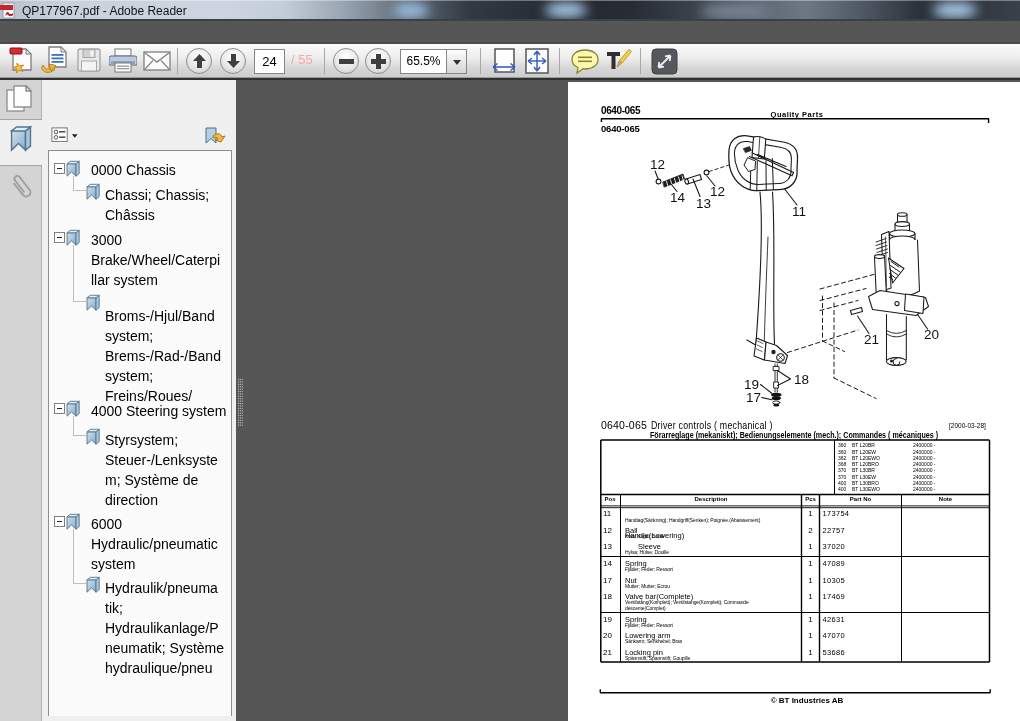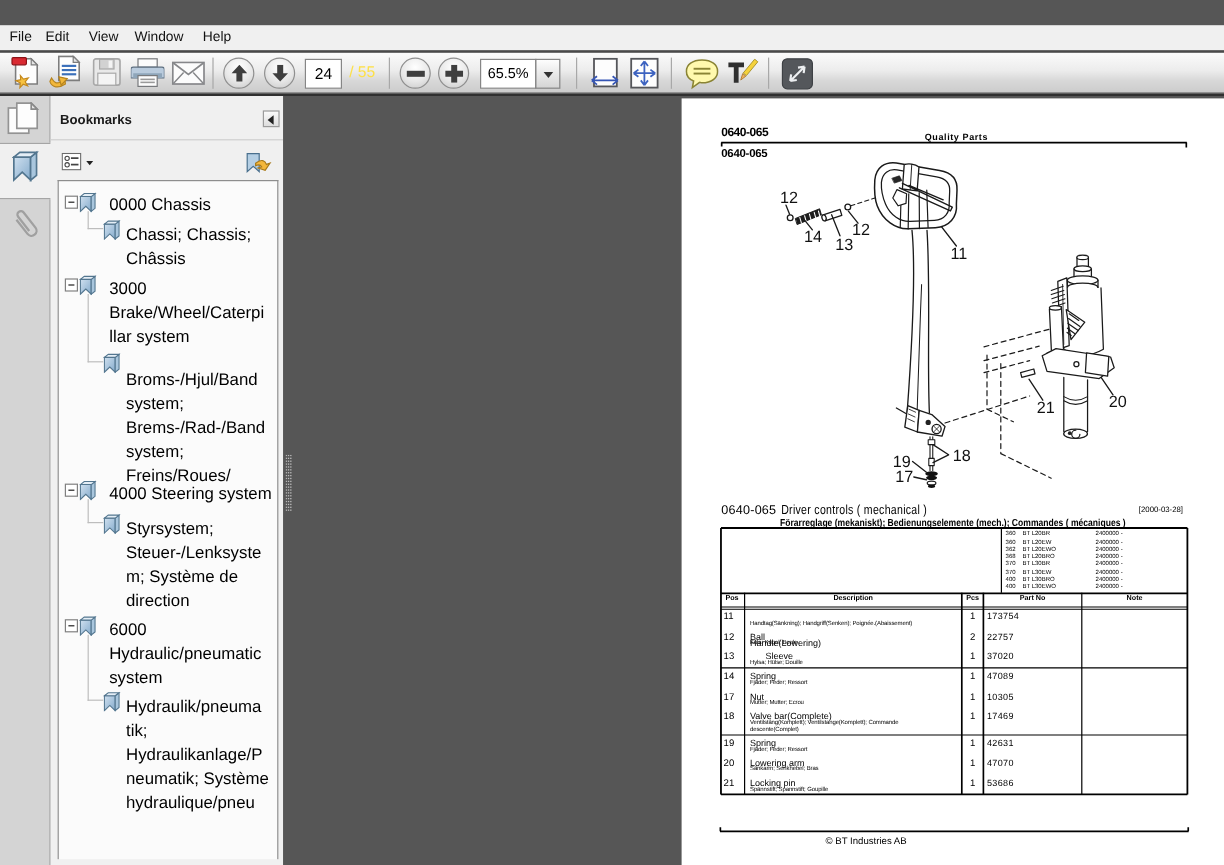--- a/index.html
+++ b/index.html
@@ -18,21 +18,21 @@
 #menubar span{position:absolute;top:4px;font-size:11.5px;color:#111}
 #menuline{position:absolute;left:0;top:42px;width:1020px;height:2px;background:#4a4a4a}
 
 #toolbar{position:absolute;left:0;top:44px;width:1020px;height:34px;
  background:linear-gradient(#fbfbfb,#ececec 45%,#d8d8d8 70%,#cccccc);border-bottom:1px solid #9a9a9a}
 #toolline{position:absolute;left:0;top:78px;width:1020px;height:2px;background:#303030}
 .sep{position:absolute;top:48px;height:26px;width:1px;background:#a8a8a8}
 .cbtn{position:absolute;top:48px;width:26px;height:26px;border-radius:50%;
  background:radial-gradient(circle at 50% 30%,#ffffff,#e8e8e8 55%,#c8c8c8);border:1px solid #8f8f8f}
 #pagebox{position:absolute;left:254px;top:49px;width:31px;height:25px;background:#fff;border:1px solid #868686;font-size:13px;color:#000;text-align:center;line-height:23px}
-#pageof{position:absolute;left:291px;top:52px;font-size:13px;color:#fde047}
+#pageof{position:absolute;left:291px;top:52px;font-size:13px;color:#fca5a5}
 #zoombox{position:absolute;left:400px;top:49px;width:47px;height:25px;background:#fff;border:1px solid #868686;font-size:12px;color:#000;text-align:center;line-height:23px}
 #zoomdrop{position:absolute;left:446px;top:49px;width:21px;height:25px;background:linear-gradient(#fdfdfd,#d5d5d5);border:1px solid #868686}
 #zoomdrop:after{content:"";position:absolute;left:6px;top:10px;border:4px solid transparent;border-top:5px solid #333}
 
 #strip{position:absolute;left:0;top:80px;width:42px;height:641px;background:#d4d4d4;border-right:1px solid #b0b0b0}
 #seltab{position:absolute;left:0;top:39px;width:43px;height:47px;background:#f0f0f0;border-top:1px solid #a5a5a5;border-bottom:1px solid #a5a5a5}
 #panel{position:absolute;left:42px;top:80px;width:194px;height:641px;background:#f0f0f0}
 #phead{position:absolute;left:0;top:0;width:194px;height:37px;border-bottom:1px solid #cfcfcf}
 #phead b{position:absolute;left:8px;top:14px;font-size:11px;color:#1a1a1a}
 #collbtn{position:absolute;left:177px;top:12px;width:14px;height:14px;background:linear-gradient(#fafafa,#dedede);border:1px solid #9b9b9b}
@@ -57,26 +57,32 @@
         <stop offset="1" stop-color="#85abcc"></stop>
   </linearGradient>
   <g id="bmki" stroke="#53768f" stroke-width=".9">
    <path d="M1 3.8 L10 3.8 L10 16.2 L5.5 11.9 L1 16.2 Z" fill="url(#bg1)"></path>
    <path d="M10 3.8 L13.2 1.3 L13.2 13.6 L10 16.2 Z" fill="#a9c6dd"></path>
    <path d="M1 3.8 L4.2 1.3 L13.2 1.3 L10 3.8 Z" fill="#e4eef6"></path>
   </g>
  </defs>
 </svg>
 <div id="win">
-<div id="menubar">
- <span style="left:8px">File</span>
-      <span style="left:38px">Edit</span>
-      <span style="left:74px">View</span>
-      <span style="left:112px">Window</span>
-      <span style="left:169px">Help</span>
+<div id="titlebar">
+ <div class="blob" style="left:393px;top:3px;width:36px;height:15px;background:#9dc1e4"></div>
+ <div class="blob" style="left:545px;top:2px;width:42px;height:16px;background:#a6c6e6"></div>
+ <div class="blob" style="left:700px;top:4px;width:70px;height:15px;background:#788494"></div>
+ <div class="blob" style="left:933px;top:2px;width:44px;height:16px;background:#a9c9e8"></div>
+ <svg id="ticon" width="17" height="17">
+  <rect x="3" y="1" width="11" height="15" fill="#fdfdfd" stroke="#9a9aa0"></rect>
+  <rect x="0" y="3" width="13" height="5" fill="#c6232c"></rect>
+  <path d="M5 14 C6 10 8 9 9 11 C10 13 12 12 13 11 L13 13 C11 15 9 14 8 13 C7 12 6 13 5 14 Z" fill="#b01e26"></path>
+ </svg>
+ <span id="ttext">QP177967.pdf - Adobe Reader</span>
+ <div id="tbline"></div>
 </div>
 <div id="menuline"></div>
 <div id="toolbar"></div>
 <div id="toolline"></div>
 <div id="icons">
  <svg class="abs" style="left:8px;top:46px" width="27" height="29" viewBox="0 0 27 29">
   <path d="M5 3 h13 l5 5 v16 h-18 z" fill="#fdfdfd" stroke="#7d7d7d" stroke-width="1.3"></path>
   <path d="M18 3 l5 5 h-5 z" fill="#e4e4e4" stroke="#7d7d7d"></path>
   <rect x="2" y="2" width="12" height="6" rx="1" fill="#d92a32" stroke="#8c1116"></rect>
   <path d="M9 17 l2.5 3 l4 -1 l-2.5 3.2 l2 3.4 l-3.7 -1.4 l-2.7 2.8 l0.3 -3.9 l-3.5 -1.8 l3.8 -0.9 z" fill="#f7c240" stroke="#c68a1d"></path>
@@ -165,24 +171,20 @@
  <svg class="abs" style="left:10px;top:45px" width="23" height="28" viewBox="0 0 23 28">
   <use href="#bmki" transform="scale(1.55)"></use>
  </svg>
  <svg class="abs" style="left:7px;top:90px" width="30" height="36" viewBox="0 0 30 36">
   <g transform="rotate(-38 15 18)" fill="none" stroke="#a0a0a0" stroke-width="1.9">
    <path d="M11.5 9 V24 a4.2 4.2 0 0 0 8.4 0 V8 a2.9 2.9 0 0 0 -5.8 0 v15"></path>
   </g>
  </svg>
 </div>
 <div id="panel">
- <div id="phead">
-        <b>Bookmarks</b>
-        <div id="collbtn"></div>
-      </div>
  <svg class="abs" style="left:9px;top:47px" width="27" height="18" viewBox="0 0 30 20">
   <rect x="1" y="1" width="17" height="15" fill="#fff" stroke="#6b6b6b"></rect>
   <circle cx="5.5" cy="5.5" r="2" fill="none" stroke="#444"></circle>
   <circle cx="5.5" cy="11.5" r="2" fill="none" stroke="#444"></circle>
   <rect x="9" y="4.5" width="7" height="1.6" fill="#444"></rect>
   <rect x="9" y="10.5" width="7" height="1.6" fill="#444"></rect>
   <path d="M22 7 l8 0 l-4 5 z" fill="#222" transform="scale(.8) translate(7,3)"></path>
  </svg>
  <svg class="abs" style="left:163px;top:46px" width="22" height="20" viewBox="0 0 22 20">
   <path d="M1 2 L11 2 L11 17 L6 12.5 L1 17 Z" fill="#b5cfe4" stroke="#4a708e"></path>
@@ -419,21 +421,21 @@
           <div class="tt" style="left:57px;top:549px;font-size:7.5px">Lowering arm</div>
           <div class="tt" style="left:57px;top:557px;font-size:5px;line-height:5.8px;letter-spacing:-.1px">Sänkarm; Senkhebel; Bras</div>
           <div class="tt" style="left:233px;top:549px;width:19px;text-align:center;font-size:8px">1</div>
           <div class="tt" style="left:254.5px;top:549px;font-size:7.5px;letter-spacing:.3px">47070</div>
           <div class="tt" style="left:35px;top:566px;font-size:8px">21</div>
           <div class="tt" style="left:57px;top:566px;font-size:7.5px">Locking pin</div>
           <div class="tt" style="left:57px;top:573.5px;font-size:5px;line-height:5.8px;letter-spacing:-.1px">Spännstift; Spannstift; Goupille</div>
           <div class="tt" style="left:233px;top:566px;width:19px;text-align:center;font-size:8px">1</div>
           <div class="tt" style="left:254.5px;top:566px;font-size:7.5px;letter-spacing:.3px">53686</div>
         </div>
-<div class="pg" style="left:120px;top:614px;width:190px;text-align:left;font-size:8px;font-weight:normal">© BT Industries AB</div>
+<div class="pg" style="left:144px;top:614px;width:190px;text-align:center;font-size:8px;font-weight:bold">© BT Industries AB</div>
 </div>
  <svg class="abs" style="left:2px;top:299px" width="7" height="49" viewBox="0 0 7 49">
         <rect x="0.0" y="0.0" width="1.1" height="1.1" fill="#bcbcbc"></rect>
         <rect x="0.0" y="2.4" width="1.1" height="1.1" fill="#bcbcbc"></rect>
         <rect x="0.0" y="4.8" width="1.1" height="1.1" fill="#bcbcbc"></rect>
         <rect x="0.0" y="7.199999999999999" width="1.1" height="1.1" fill="#bcbcbc"></rect>
         <rect x="0.0" y="9.6" width="1.1" height="1.1" fill="#bcbcbc"></rect>
         <rect x="0.0" y="12.0" width="1.1" height="1.1" fill="#bcbcbc"></rect>
         <rect x="0.0" y="14.399999999999999" width="1.1" height="1.1" fill="#bcbcbc"></rect>
         <rect x="0.0" y="16.8" width="1.1" height="1.1" fill="#bcbcbc"></rect>

